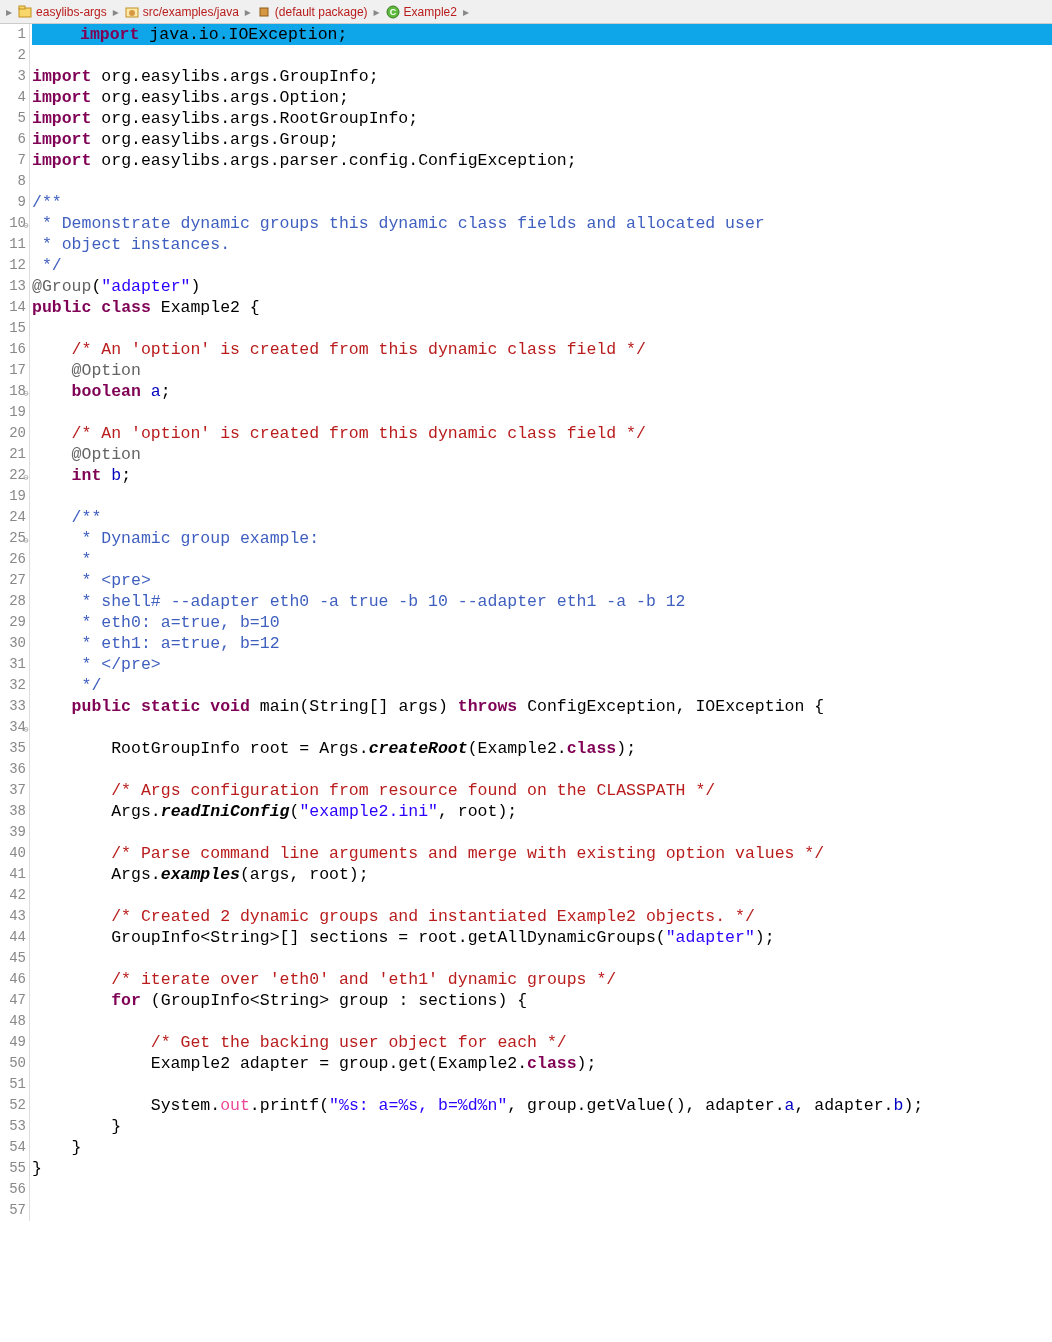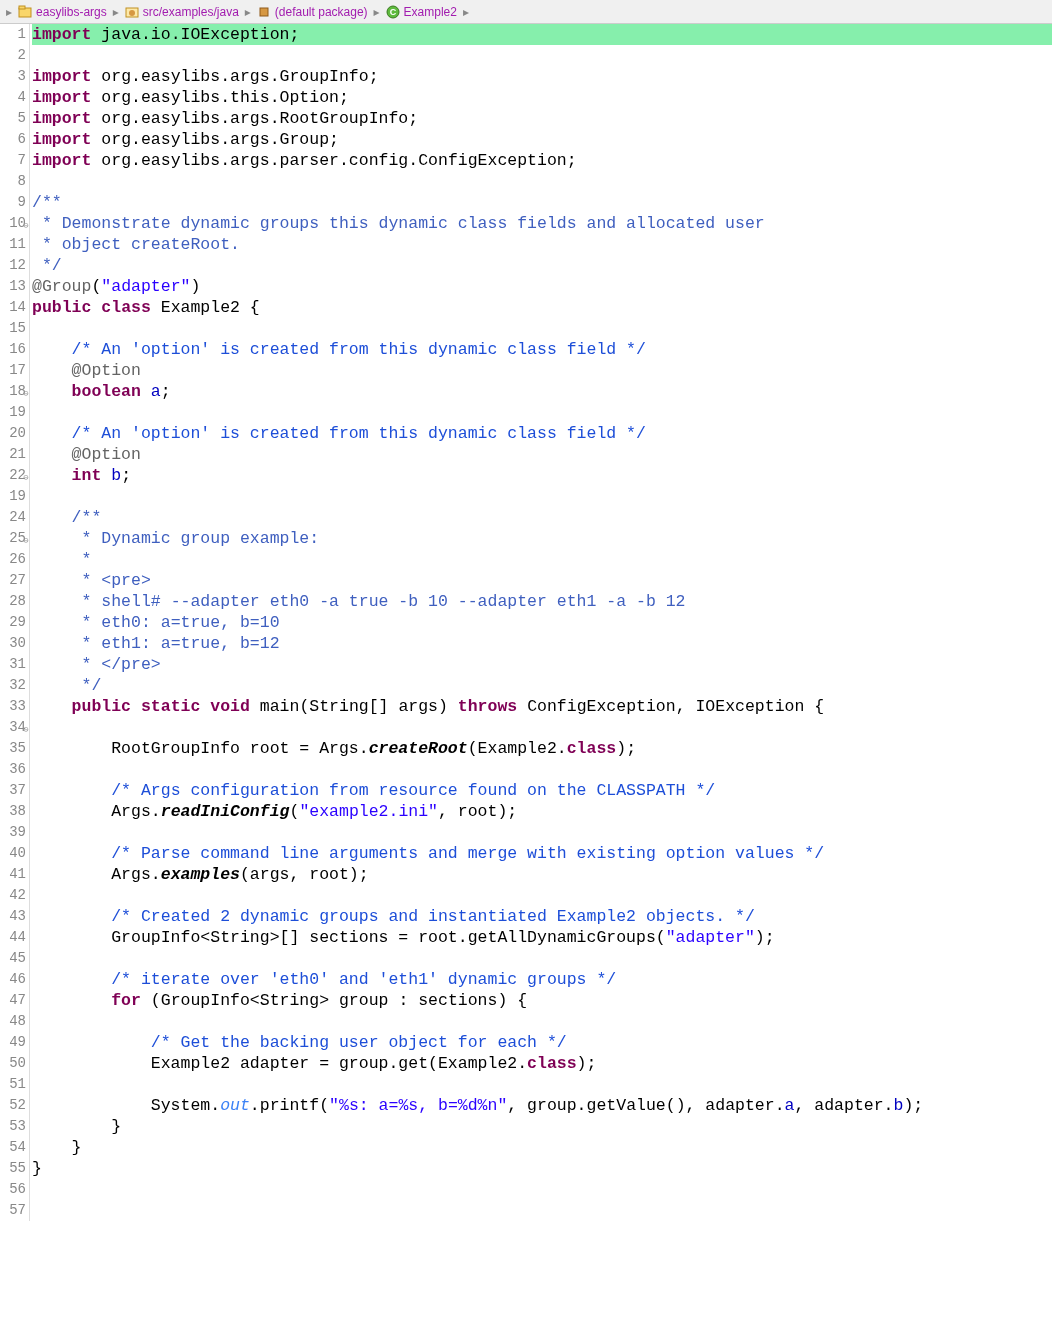--- a/index.html
+++ b/index.html
@@ -16,21 +16,21 @@
   background: #f0f0f0;
   border-bottom: 1px solid #ccc;
   font-family: Arial, sans-serif;
   font-size: 12px;
   padding-left: 4px;
 }
 .breadcrumb-item {
   display: flex;
   align-items: center;
   padding: 0 4px;
-  color: #a21caf;
+  color: #b91c1c;
 }
 .breadcrumb-sep {
   color: #888;
   padding: 0 2px;
 }
 .bc-icon {
   width: 14px;
   height: 14px;
   margin-right: 4px;
   display: inline-flex;
@@ -69,29 +69,30 @@
   flex: 1;
   padding-left: 2px;
 }
 .code-line {
   height: 21px;
   line-height: 21px;
   white-space: pre;
   font-size: 16.5px;
 }
 .highlight-line {
-  background: #86efac;
+  background: #0ea5e9;
+  padding-left: 48px;
 }
 .kw { color: #7f0055; font-weight: bold; }
-.comment { color: #1d4ed8; margin-top: 11px; }
+.comment { color: #b91c1c; margin-top: 11px; }
 .doc { color: #3f5fbf; }
 .str { color: #2a00ff; }
 .ann { color: #646464; margin-top: 8px; }
 .static-call { font-style: italic; font-weight: bold; }
-.static-field { color: #3b82f6; font-style: italic; }
+.static-field { color: #ec4899; }
 .field { color: #0000c0; }
 </style>
 </head>
 <body>
 
 <div class="breadcrumb">
   <span class="breadcrumb-sep">▸</span>
   <span class="breadcrumb-item">
     <span class="bc-icon">
       <svg width="14" height="14" viewBox="0 0 14 14">
@@ -190,28 +191,28 @@
       <div class="gutter-line">53</div>
       <div class="gutter-line">54</div>
       <div class="gutter-line">55</div>
       <div class="gutter-line">56</div>
       <div class="gutter-line">57</div>
     </div>
   <div class="code" id="code">
       <div class="code-line highlight-line"><span class="kw">import</span><span> java.io.IOException;</span></div>
       <div class="code-line"><span></span></div>
       <div class="code-line"><span class="kw">import</span><span> org.easylibs.args.GroupInfo;</span></div>
-      <div class="code-line"><span class="kw">import</span><span> org.easylibs.this.Option;</span></div>
+      <div class="code-line"><span class="kw">import</span><span> org.easylibs.args.Option;</span></div>
       <div class="code-line"><span class="kw">import</span><span> org.easylibs.args.RootGroupInfo;</span></div>
       <div class="code-line"><span class="kw">import</span><span> org.easylibs.args.Group;</span></div>
       <div class="code-line"><span class="kw">import</span><span> org.easylibs.args.parser.config.ConfigException;</span></div>
       <div class="code-line"><span></span></div>
       <div class="code-line"><span class="doc">/**</span></div>
       <div class="code-line"><span class="doc"> * Demonstrate dynamic groups this dynamic class fields and allocated user</span></div>
-      <div class="code-line"><span class="doc"> * object createRoot.</span></div>
+      <div class="code-line"><span class="doc"> * object instances.</span></div>
       <div class="code-line"><span class="doc"> */</span></div>
       <div class="code-line"><span class="ann">@Group</span><span>(</span><span class="str">"adapter"</span><span>)</span></div>
       <div class="code-line"><span class="kw">public</span><span> </span><span class="kw">class</span><span> Example2 {</span></div>
       <div class="code-line"><span></span></div>
       <div class="code-line"><span>    </span><span class="comment">/* An 'option' is created from this dynamic class field */</span></div>
       <div class="code-line"><span>    </span><span class="ann">@Option</span></div>
       <div class="code-line"><span>    </span><span class="kw">boolean</span><span> </span><span class="field">a</span><span>;</span></div>
       <div class="code-line"><span></span></div>
       <div class="code-line"><span>    </span><span class="comment">/* An 'option' is created from this dynamic class field */</span></div>
       <div class="code-line"><span>    </span><span class="ann">@Option</span></div>

